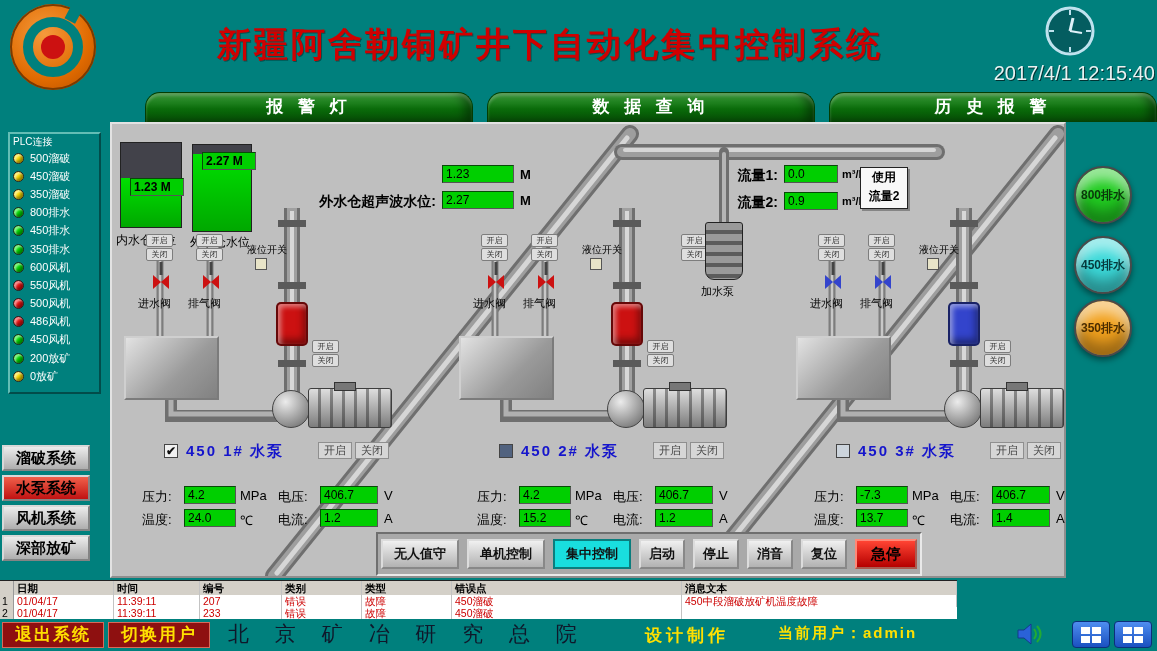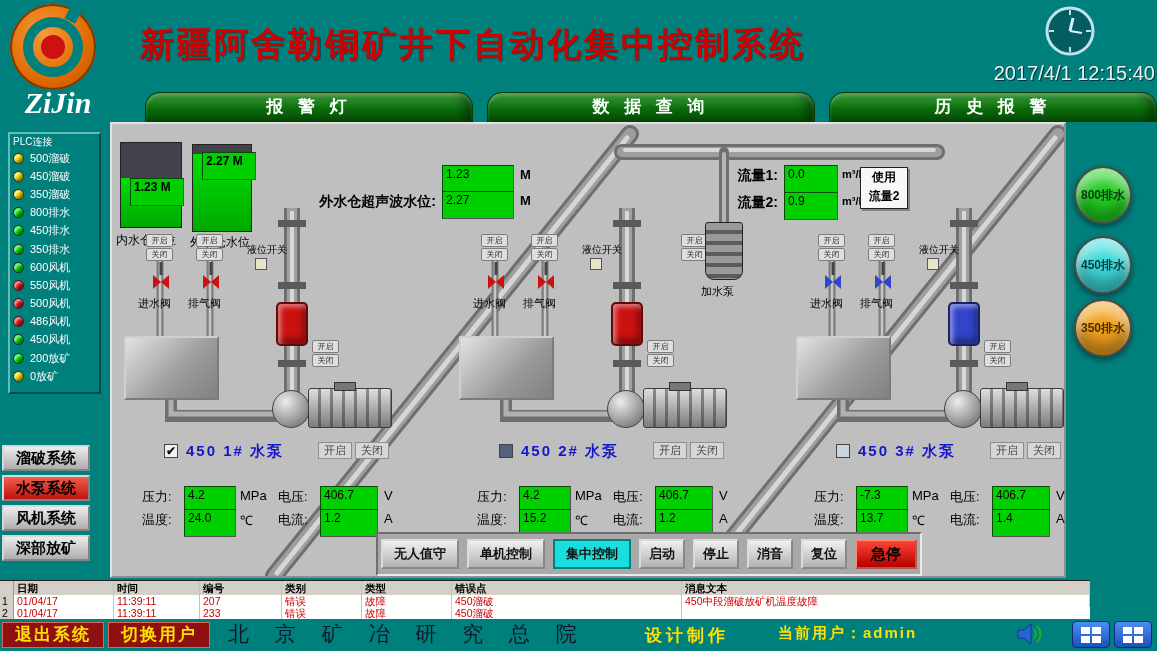--- a/index.html
+++ b/index.html
@@ -5,42 +5,42 @@
 *{margin:0;padding:0;box-sizing:border-box;font-family:"Liberation Sans",sans-serif}
 html,body{background:#222}
 #screen{position:relative;width:1157px;height:651px;background:#00807d;overflow:hidden;margin:0 auto}
 .abs{position:absolute}
 
 .logo{left:10px;top:4px;width:86px;height:86px;border-radius:50%;background:radial-gradient(circle at 40% 35%,#f59a3c,#e06a00 60%,#b34e00);box-shadow:inset 0 0 0 2px #7a3a00}
 .logo-ring{position:absolute;left:13px;top:13px;width:60px;height:60px;border-radius:50%;border:10px solid #00807d}
 .logo-core{position:absolute;left:31px;top:31px;width:24px;height:24px;border-radius:50%;background:#cc1111}
 .logo-notch{position:absolute;right:16px;top:0px;width:12px;height:18px;background:#00807d;transform:rotate(28deg)}
 .logo-text{left:2px;top:86px;width:112px;text-align:center;font-family:"Liberation Serif",serif;font-style:italic;font-weight:bold;font-size:30px;color:#fff}
-.title{left:140px;top:22px;width:820px;text-align:left;font-size:34px;font-weight:bold;color:#d00000;letter-spacing:3px;text-shadow:1px 1px 0 rgba(0,0,0,.35)}
+.title{left:140px;top:22px;width:820px;text-align:center;font-size:34px;font-weight:bold;color:#d00000;letter-spacing:3px;text-shadow:1px 1px 0 rgba(0,0,0,.35)}
 .datetime{right:2px;top:62px;width:220px;text-align:right;font-size:20px;color:#e9f2f2;text-shadow:1px 1px 0 #033}
 
 .tabs{left:145px;top:92px;width:1012px;height:30px;display:flex;gap:14px}
 .tab{flex:1;border-radius:15px 15px 0 0;background:linear-gradient(180deg,#3ea33e,#0a6b0a 55%,#064e06);border:1px solid #033d03;border-bottom:none;color:#fff;font-size:17px;font-weight:bold;letter-spacing:5px;text-align:center;line-height:28px;box-shadow:inset -8px 0 10px rgba(0,0,0,.35),inset 0 3px 3px rgba(255,255,255,.25)}
 
 .plc{left:8px;top:132px;width:93px;height:262px;border:2px solid;border-color:#63bdb5 #024c4a #024c4a #63bdb5;padding:1px 3px}
 .plc-title{font-size:10px;color:#fff;height:14px}
 .plc-item{display:flex;align-items:center;height:18.2px;gap:6px}
 .dot{width:11px;height:11px;border-radius:50%;border:1px solid #222;box-shadow:inset 2px 2px 2px rgba(255,255,255,.55),inset -2px -2px 3px rgba(0,0,0,.45);flex:0 0 auto}
 .plc-label{font-size:11px;color:#fff;white-space:nowrap}
 
 .smenu{left:2px;top:445px;display:flex;flex-direction:column;gap:4px}
 .sbtn{width:88px;height:26px;background:linear-gradient(180deg,#ececec,#aeaeae);border:2px outset #d8d8d8;font-size:15px;font-weight:bold;text-align:center;line-height:21px;color:#000;cursor:pointer}
 .sbtn.active{background:linear-gradient(180deg,#f0604a,#c01212)}
 
 .panel{left:110px;top:122px;width:956px;height:456px;background:#bfbfbf;border:2px outset #e2e2e2}
 .pipes{position:absolute;left:0;top:0;pointer-events:none}
 
 .wtank{background:#42424a;border:1px solid #222;display:flex;flex-direction:column;justify-content:flex-end}
 .wfill{background:linear-gradient(180deg,#00e000,#00a800);width:100%}
-.greenbox{background:#00cf00;border:1px solid #555;border-top-color:#074a07;border-left-color:#074a07;color:#000;font-size:12px;line-height:16px;height:28px;padding:0 3px;overflow:hidden;white-space:nowrap}
+.greenbox{background:#00cf00;border:1px solid #555;border-top-color:#074a07;border-left-color:#074a07;color:#000;font-size:12px;line-height:16px;height:18px;padding:0 3px;overflow:hidden;white-space:nowrap}
 .tklabel{font-size:12px;color:#000;white-space:nowrap}
 .rlabel{font-size:14px;font-weight:bold;color:#000;text-align:right;white-space:nowrap}
 .runit{font-size:13px;font-weight:bold;color:#000}
 .usebtn{width:48px;height:42px;background:#f8f8f8;border:1px solid #222;font-size:12px;font-weight:bold;text-align:center;line-height:19px;color:#000;box-shadow:2px 2px 0 rgba(0,0,0,.3);cursor:pointer}
 
 .station{position:absolute;top:0;width:340px;height:456px}
 .st-svg{position:absolute;left:0;top:0;pointer-events:none}
 .pair{display:flex;flex-direction:column;gap:1px}
 .pbtn{width:27px;height:13px;font-size:8px;line-height:12px;text-align:center;background:#dedede;border:1px solid #7d7d7d;border-radius:2px;color:#333;cursor:pointer}
 .vlabel{font-size:11px;color:#000;white-space:nowrap}
@@ -61,21 +61,21 @@
 .drain.green{background:#21cc21;color:#0a380a}
 .drain.cyan{background:#3cd9d9;color:#063a3d}
 .drain.orange{background:#f1a11e;color:#4a2c00}
 
 .ctrlbar{left:264px;top:408px;width:546px;height:44px;background:#a9a9a9;border:2px solid;border-color:#6f6f6f #e9e9e9 #e9e9e9 #6f6f6f;display:flex;align-items:center;justify-content:center;gap:8px}
 .cbtn{height:30px;min-width:46px;padding:0 5px;background:linear-gradient(180deg,#f0f0f0,#b2b2b2);border:2px outset #dcdcdc;font-size:13px;font-weight:bold;display:flex;align-items:center;justify-content:center;color:#111;cursor:pointer;white-space:nowrap}
 .cbtn.big{min-width:78px}
 .cbtn.active{background:#19dede;border:2px solid #0b7d7d}
 .cbtn.estop{min-width:62px;background:linear-gradient(180deg,#ff4433,#b50000);color:#000;font-size:15px;border:2px outset #ff8877}
 
-.alarm{left:0;top:580px;width:1090px;background:#fff;border-top:1px solid #222}
+.alarm{left:0;top:580px;width:957px;background:#fff;border-top:1px solid #222}
 .arow{display:grid;grid-template-columns:14px 100px 86px 82px 80px 90px 230px 1fr;height:12px;line-height:12px;cursor:pointer}
 .arow.ahead{height:14px;line-height:14px;background:#d4d0c8;font-weight:bold;cursor:default}
 .acell{font-size:10.5px;padding-left:3px;border-right:1px solid #c3c3c3;overflow:hidden;white-space:nowrap;color:#000}
 .ared{color:#cc0000}
 .anum{background:#d4d0c8;color:#000;border-right:1px solid #999;padding-left:2px}
 
 .fbtn{width:102px;height:26px;background:#8e1010;border:1px solid #d86a5a;color:#ffe000;font-size:17px;font-weight:bold;text-align:center;line-height:23px;letter-spacing:2px;cursor:pointer}
 .forg{color:#0f172a;font-size:21px;font-weight:normal;letter-spacing:10px;white-space:nowrap}
 .fdes{color:#ffe000;font-size:17px;font-weight:bold;letter-spacing:4px;white-space:nowrap}
 .fuser{color:#ffe000;font-size:15px;font-weight:bold;letter-spacing:2px;white-space:nowrap}
@@ -86,21 +86,20 @@
 </head>
 <body>
 
 <div id="screen">
 
   <div class="logo abs">
     <div class="logo-ring"></div>
     <div class="logo-core"></div>
     <div class="logo-notch"></div>
   </div>
-  <div class="logo-text abs">ZiJin</div>
   <div class="title abs">新疆阿舍勒铜矿井下自动化集中控制系统</div>
   <svg class="abs" style="left:1044px;top:5px" width="52" height="52" viewBox="0 0 52 52">
     <circle cx="26" cy="26" r="23" fill="#045d60" stroke="#bfe2ee" stroke-width="3"></circle>
     <line x1="26" y1="5" x2="26" y2="10" stroke="#bfe2ee" stroke-width="2"></line>
     <line x1="26" y1="42" x2="26" y2="47" stroke="#bfe2ee" stroke-width="2"></line>
     <line x1="5" y1="26" x2="10" y2="26" stroke="#bfe2ee" stroke-width="2"></line>
     <line x1="42" y1="26" x2="47" y2="26" stroke="#bfe2ee" stroke-width="2"></line>
     <line x1="26" y1="26" x2="29" y2="13" stroke="#dff1f8" stroke-width="3"></line>
     <line x1="26" y1="26" x2="38" y2="28" stroke="#dff1f8" stroke-width="2"></line>
   </svg>

